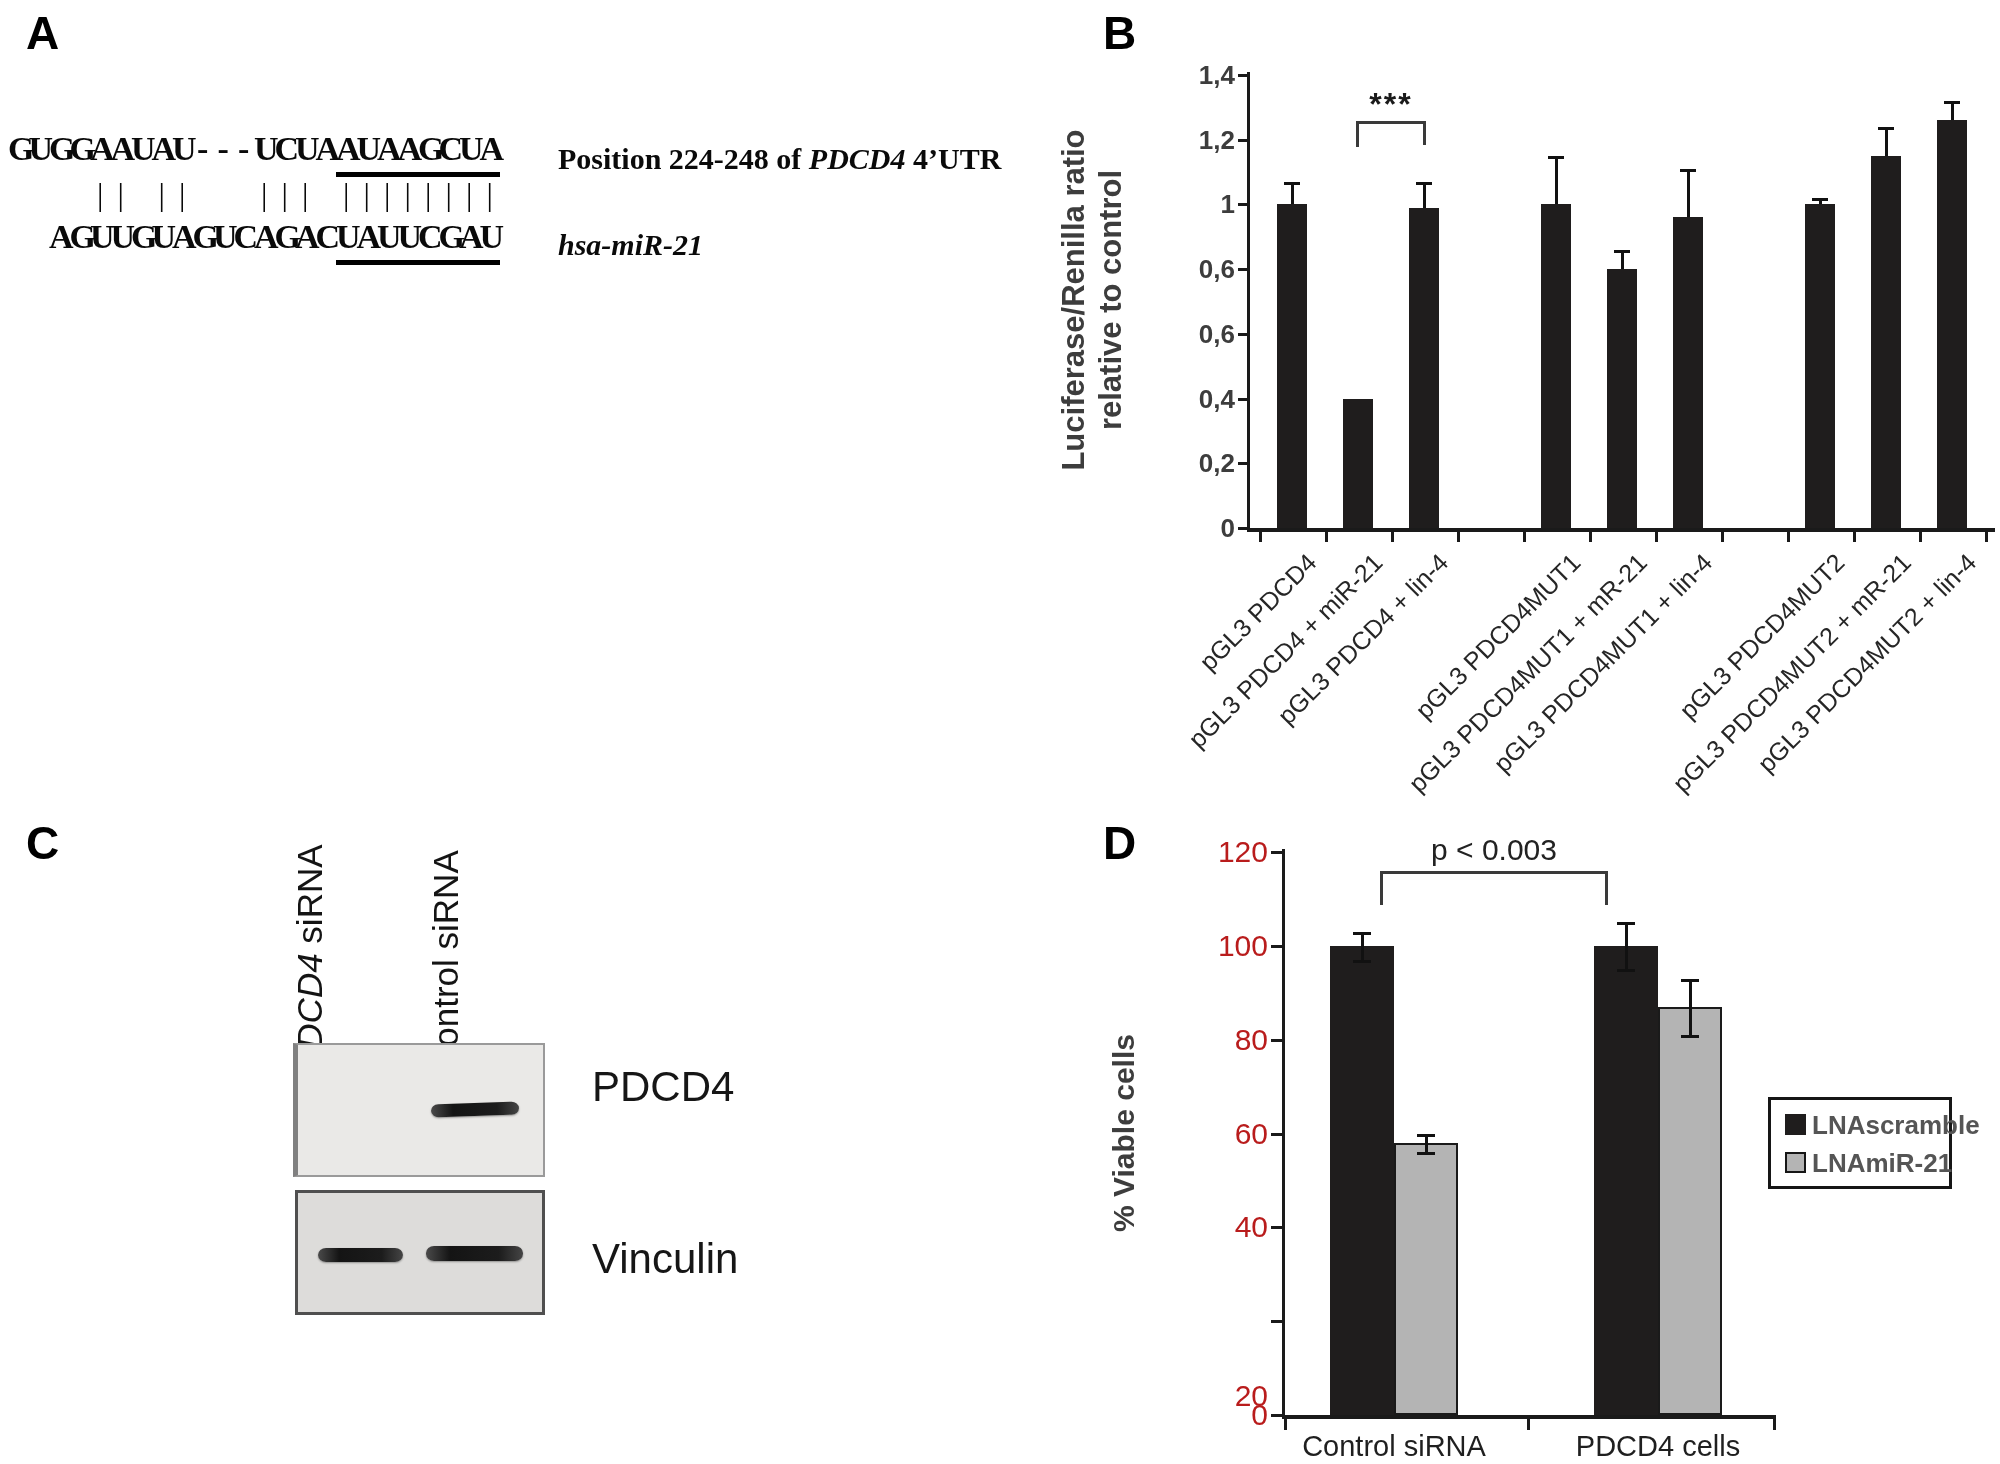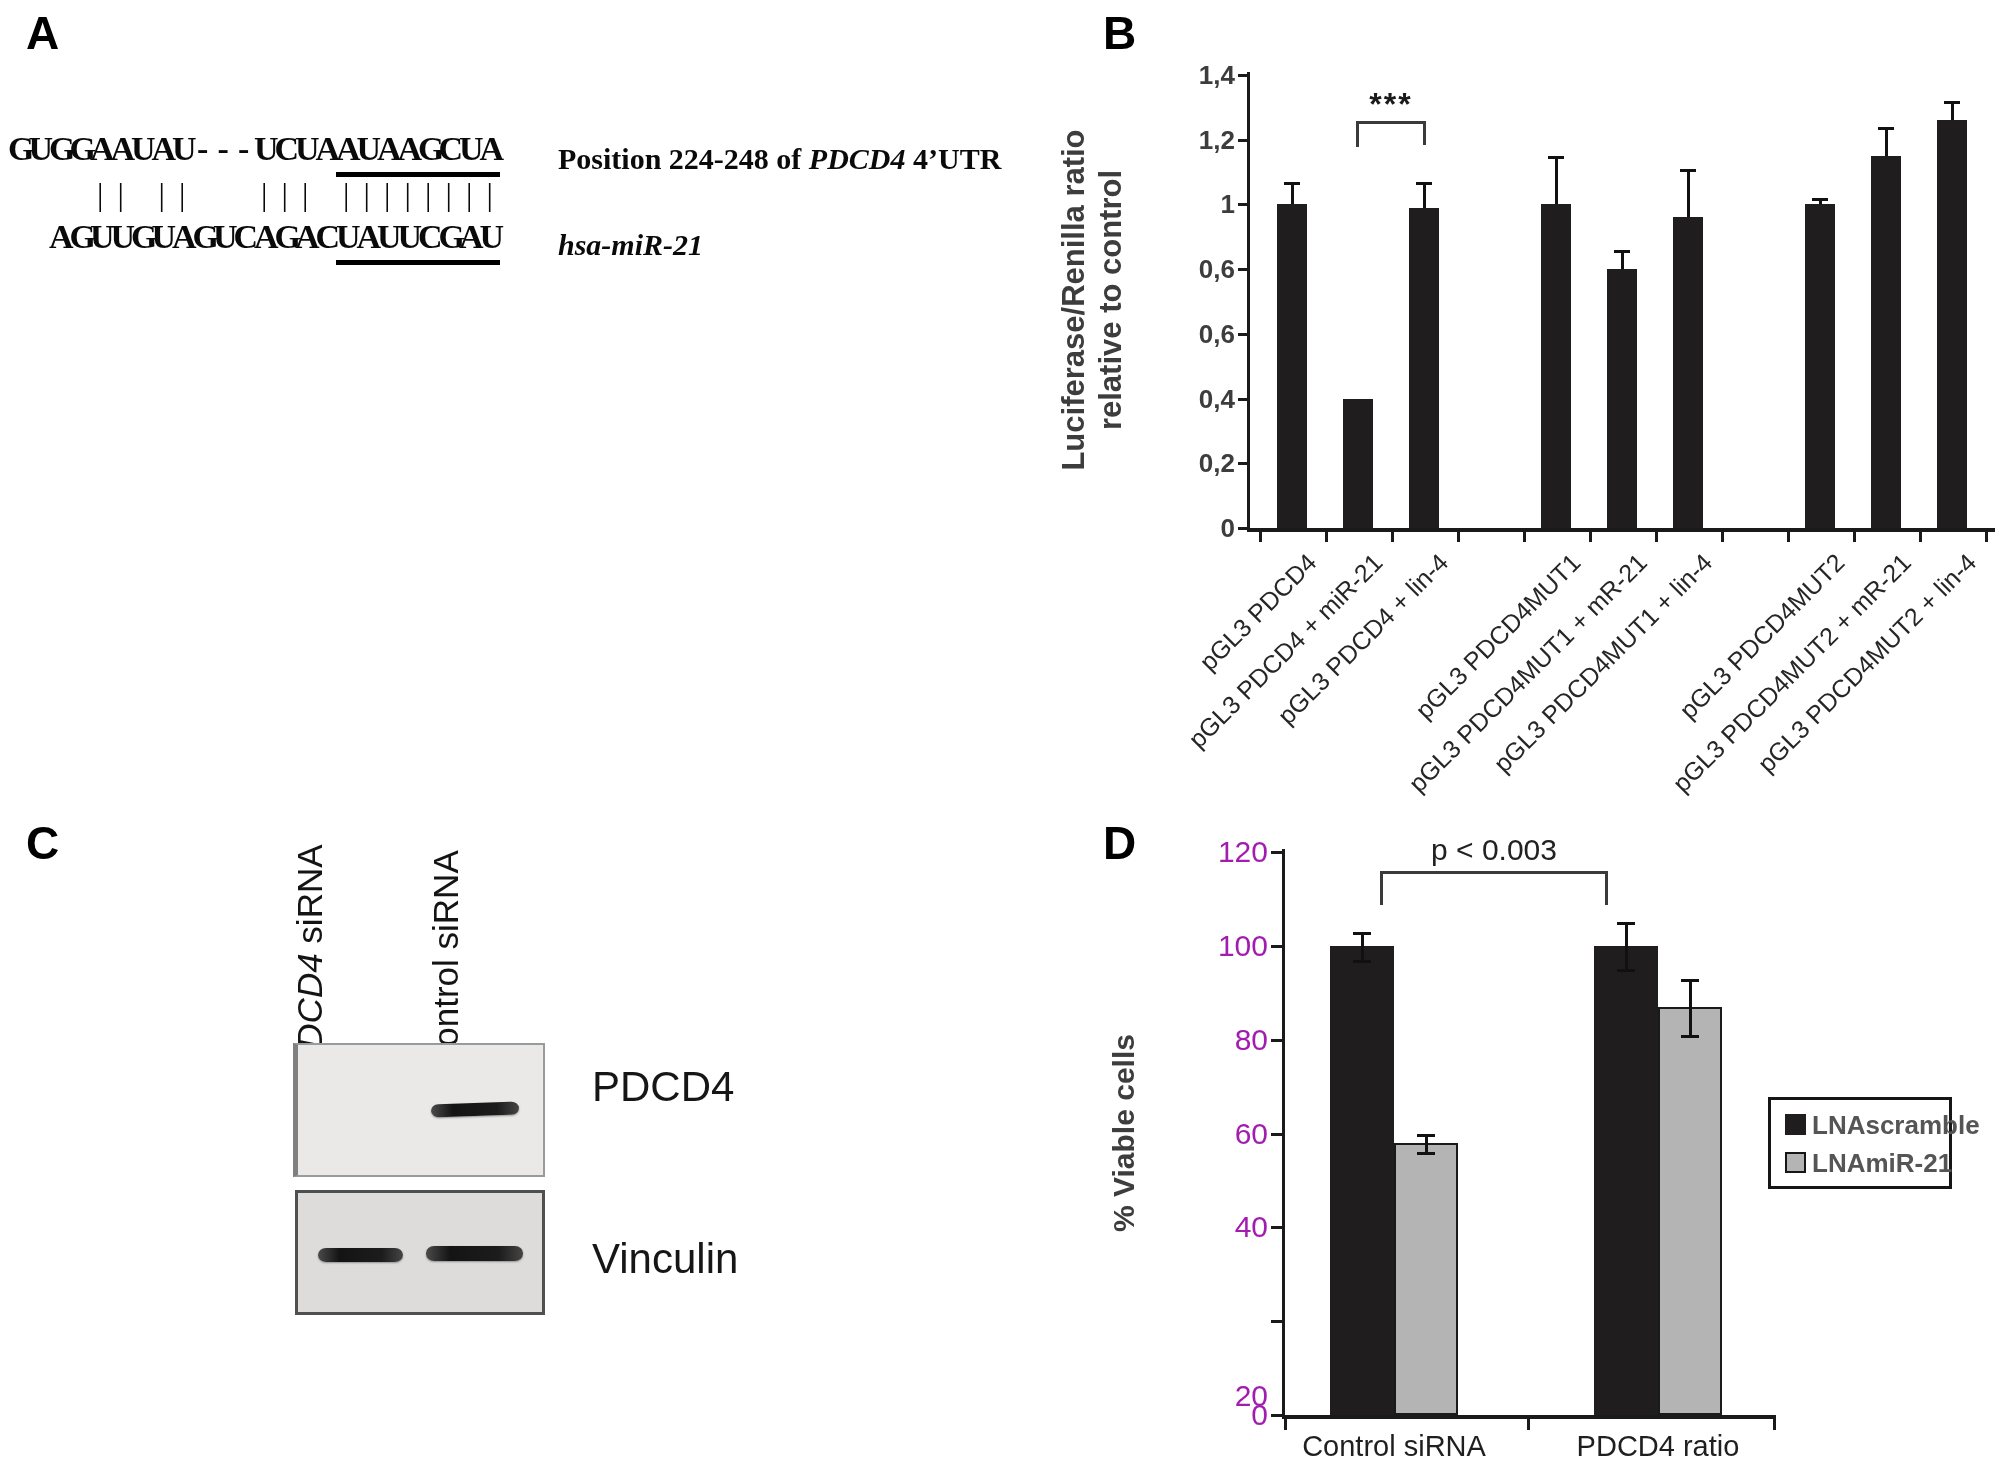--- a/index.html
+++ b/index.html
@@ -15,21 +15,21 @@
   .pipecell{display:inline-block;width:20.5px;height:38px;text-align:center;vertical-align:top;
             font:400 32px "Liberation Serif",serif;color:#0a0a0a}
   .ul{border-bottom:5px solid #000}
   .seqlabel{position:absolute;font:700 30px "Liberation Serif",serif;color:#0a0a0a;white-space:nowrap}
   
   .axis{position:absolute;background:#1a1a1a}
   .bar{position:absolute;background:#1f1d1d}
   .errline{position:absolute;width:3px;background:#111}
   .errcap{position:absolute;height:3px;background:#111}
   .ytick-label-b{position:absolute;width:82px;text-align:right;font:700 26px "Liberation Sans",sans-serif;color:#3d3d3d}
-  .ytick-label-d{position:absolute;width:75px;text-align:right;font:400 30px "Liberation Sans",sans-serif;color:#a21caf}
+  .ytick-label-d{position:absolute;width:75px;text-align:right;font:400 30px "Liberation Sans",sans-serif;color:#b91c1c}
   .tickmark{position:absolute;background:#1a1a1a}
   .xlab-b{position:absolute;width:0;height:0}
   .xlab-b span{position:absolute;right:0;top:0;white-space:nowrap;
                font:400 25px "Liberation Sans",sans-serif;color:#262626;
                transform:rotate(-45deg);transform-origin:top right}
   .ylabel-b{position:absolute;left:1092px;top:300px;width:0;height:0}
   .ylabel-b .inner{position:absolute;white-space:nowrap;transform:rotate(-90deg) translate(-50%,-50%);
                    transform-origin:0 0;text-align:center;
                    font:700 31px "Liberation Sans",sans-serif;color:#3d3d3d;line-height:37px}
   .ylabel-d{position:absolute;left:1124px;top:1133px;width:0;height:0}
@@ -181,21 +181,21 @@
   </div>
   <div class="axis" style="left:1282px;top:849px;width:3px;height:570px"></div>
   <div class="axis" style="left:1282px;top:1415px;width:494px;height:4px"></div>
 
   <div class="ptext">p &lt; 0.003</div>
   <div class="bracket" style="left:1380px;top:871px;width:228px;height:3px"></div>
   <div class="bracket" style="left:1380px;top:871px;width:3px;height:34px"></div>
   <div class="bracket" style="left:1605px;top:871px;width:3px;height:34px"></div>
 
   <div class="cat-label-d" style="left:1264px">Control siRNA</div>
-  <div class="cat-label-d" style="left:1528px">PDCD4 ratio</div>
+  <div class="cat-label-d" style="left:1528px">PDCD4 cells</div>
 
   <div class="abs" style="left:1768px;top:1097px;width:184px;height:92px;border:3px solid #161616;background:#fff;box-sizing:border-box">
     <div class="abs" style="left: 14px; top: 14px; width: 21px; height: 21px; background: rgb(31, 29, 29);"></div>
     <div class="abs legtext" style="left:41px;top:10px">LNAscramble</div>
     <div class="abs" style="left: 14px; top: 52px; width: 21px; height: 21px; box-sizing: border-box; border: 2px solid rgb(22, 22, 22); background: rgb(180, 180, 180);"></div>
     <div class="abs legtext" style="left:41px;top:48px">LNAmiR-21</div>
   </div>
 <div class="ytick-label-d" style="left: 1193px; top: 1398px;">0</div>
     <div class="tickmark" style="left: 1271px; top: 1414px; width: 11px; height: 3px;"></div>
     <div class="ytick-label-d" style="left: 1193px; top: 1379px;">20</div>

